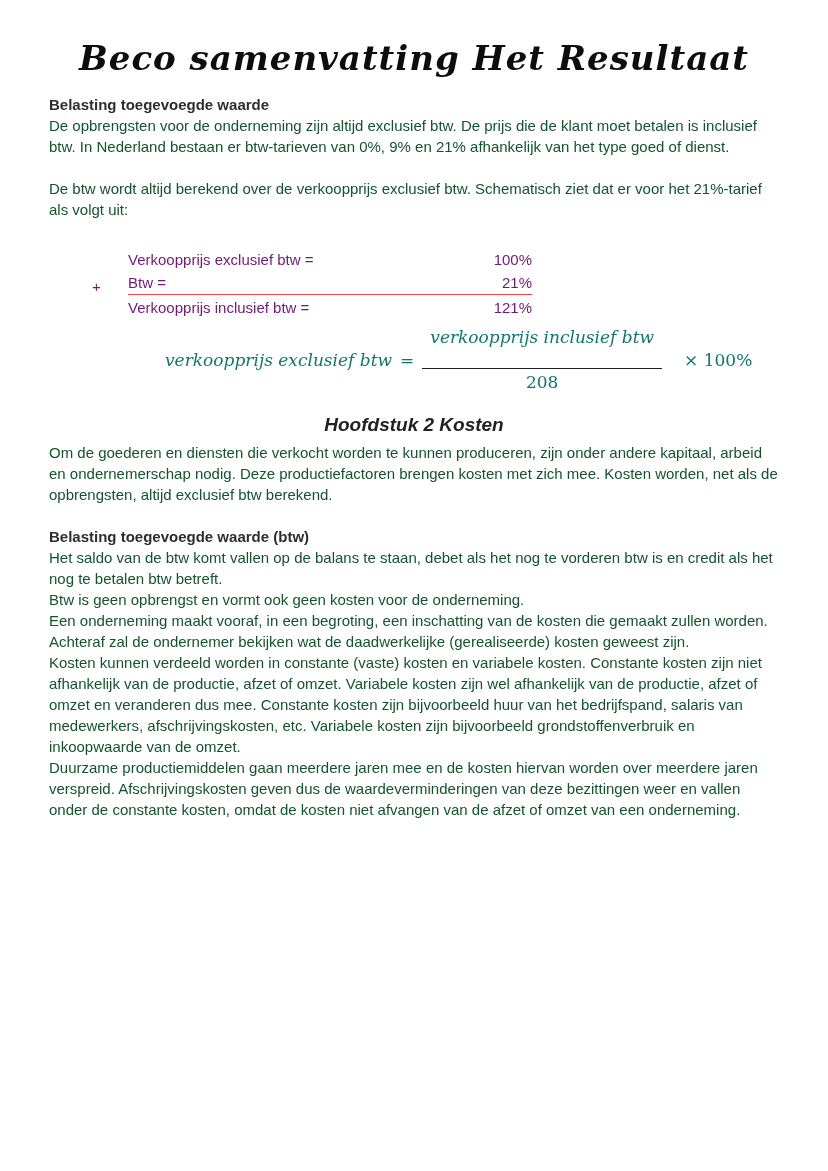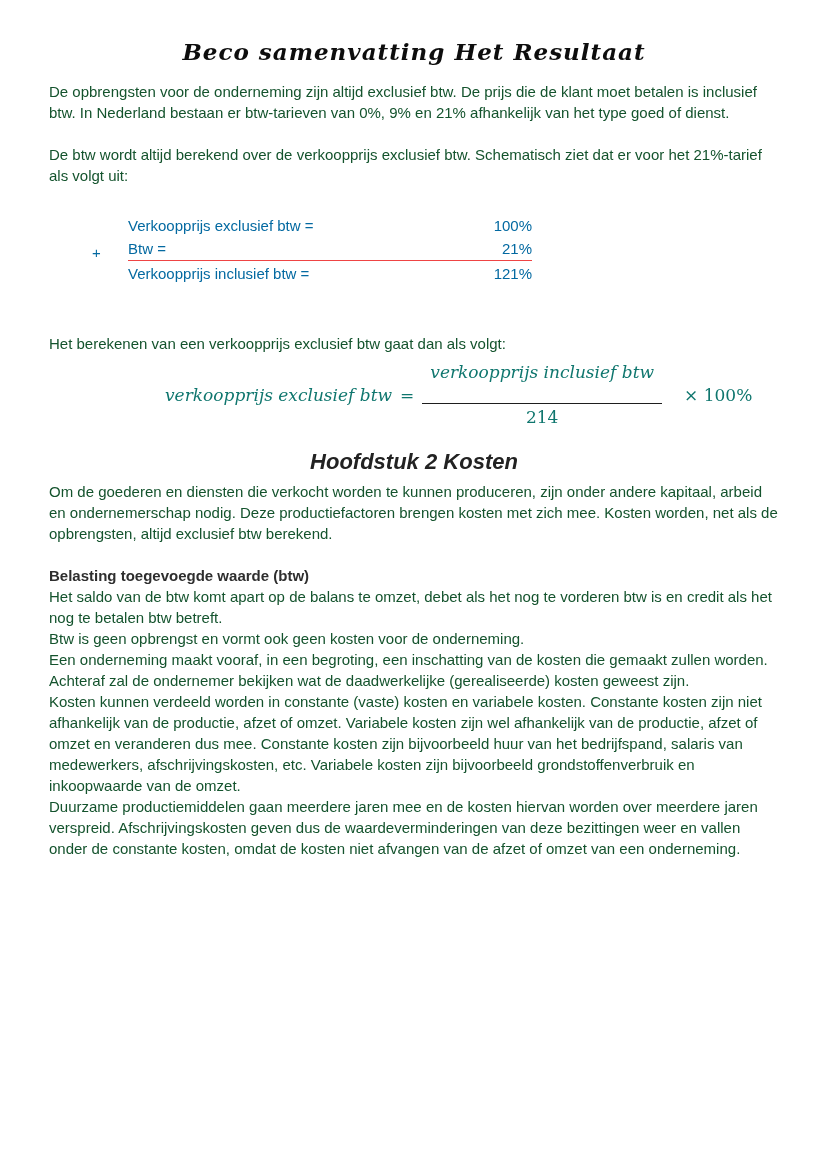--- a/index.html
+++ b/index.html
@@ -13,21 +13,21 @@
     font-family: "Liberation Sans", sans-serif;
     color: #3d3d3d;
     padding: 38px 49px 0 49px;
     overflow: hidden;
   }
   .doc-title {
     text-align: center;
     font-family: "DejaVu Serif", cursive;
     font-weight: bold;
     font-style: italic;
-    font-size: 23px;
+    font-size: 34px;
     letter-spacing: 1px;
     color: #0d0d0d;
     margin-bottom: 16px;
     white-space: nowrap;
   }
   .h-bold {
     font-weight: bold;
     font-size: 15px;
     line-height: 21px;
     color: #2e2e2e;
@@ -37,21 +37,21 @@
     line-height: 21px;
     color: #14532d;
   }
   .sp { margin-bottom: 21px; }
 
   
   .schema {
     margin: 27px 0 0 43px;
     width: 440px;
     font-size: 15px;
-    color: #0369a1;
+    color: #701a75;
   }
   .schema-row { display: flex; align-items: flex-end; height: 24px; }
   .schema-sign { width: 36px; }
   .schema-inner {
     flex: 1;
     display: flex;
     justify-content: space-between;
     padding-bottom: 3px;
   }
   .schema-row.underlined .schema-inner { border-bottom: 1px solid #ef4444; }
@@ -70,32 +70,33 @@
   .f-eq { margin: 0 8px; }
   .frac { display: inline-flex; flex-direction: column; align-items: center; }
   .frac .num { font-style: italic; padding: 0 8px 21px 8px; border-bottom: 1.5px solid #1e1e1e; }
   .frac .den { padding-top: 3px; }
   .f-mult { margin-left: 22px; }
 
   .chapter-heading {
     text-align: center;
     font-weight: bold;
     font-style: italic;
-    font-size: 22px;
+    font-size: 19px;
     color: #222222;
     margin: 22px 0 6px 0;
   }
 </style>
 </head>
 <body>
 
 <div class="page">
 
   <div class="doc-title">Beco samenvatting Het Resultaat</div>
 
+  <div class="h-bold">Belasting toegevoegde waarde</div>
   <p class="body sp">De opbrengsten voor de onderneming zijn altijd exclusief btw. De prijs die de klant moet betalen is inclusief btw. In Nederland bestaan er btw-tarieven van 0%, 9% en 21% afhankelijk van het type goed of dienst.</p>
   <p class="body">De btw wordt altijd berekend over de verkoopprijs exclusief btw. Schematisch ziet dat er voor het 21%-tarief als volgt uit:</p>
 
   <div class="schema">
     <div class="schema-row">
       <span class="schema-sign"></span>
       <span class="schema-inner">
           <span>Verkoopprijs exclusief btw =</span>
           <span>100%</span>
         </span>
@@ -109,35 +110,34 @@
     </div>
     <div class="schema-row">
       <span class="schema-sign"></span>
       <span class="schema-inner">
           <span>Verkoopprijs inclusief btw =</span>
           <span>121%</span>
         </span>
     </div>
   </div>
 
-  <p class="body formula-intro">Het berekenen van een verkoopprijs exclusief btw gaat dan als volgt:</p>
 
   <div class="formula">
     <span class="f-italic">verkoopprijs exclusief btw</span>
     <span class="f-eq">=</span>
     <span class="frac">
       <span class="num">verkoopprijs inclusief btw</span>
-      <span class="den">214</span>
+      <span class="den">208</span>
     </span>
     <span class="f-mult">× 100%</span>
   </div>
 
   <div class="chapter-heading">Hoofdstuk 2 Kosten</div>
   <p class="body sp">Om de goederen en diensten die verkocht worden te kunnen produceren, zijn onder andere kapitaal, arbeid en ondernemerschap nodig. Deze productiefactoren brengen kosten met zich mee. Kosten worden, net als de opbrengsten, altijd exclusief btw berekend.</p>
 
   <div class="h-bold">Belasting toegevoegde waarde (btw)</div>
-  <p class="body">Het saldo van de btw komt apart op de balans te omzet, debet als het nog te vorderen btw is en credit als het nog te betalen btw betreft.</p>
+  <p class="body">Het saldo van de btw komt vallen op de balans te staan, debet als het nog te vorderen btw is en credit als het nog te betalen btw betreft.</p>
   <p class="body">Btw is geen opbrengst en vormt ook geen kosten voor de onderneming.</p>
   <p class="body">Een onderneming maakt vooraf, in een begroting, een inschatting van de kosten die gemaakt zullen worden.  Achteraf zal de ondernemer bekijken wat de daadwerkelijke (gerealiseerde) kosten geweest zijn.</p>
   <p class="body">Kosten kunnen verdeeld worden in constante (vaste) kosten en variabele kosten. Constante kosten zijn niet afhankelijk van de productie, afzet of omzet. Variabele kosten zijn wel afhankelijk van de productie, afzet of omzet en veranderen dus mee. Constante kosten zijn bijvoorbeeld huur van het bedrijfspand, salaris van medewerkers, afschrijvingskosten, etc. Variabele kosten zijn bijvoorbeeld grondstoffenverbruik en inkoopwaarde van de omzet.</p>
   <p class="body">Duurzame productiemiddelen gaan meerdere jaren mee en de kosten hiervan worden over meerdere jaren verspreid. Afschrijvingskosten geven dus de waardeverminderingen van deze bezittingen weer en vallen onder de constante kosten, omdat de kosten niet afvangen van de afzet of omzet van een onderneming.</p>
 
 </div>
 
 </body></html>

